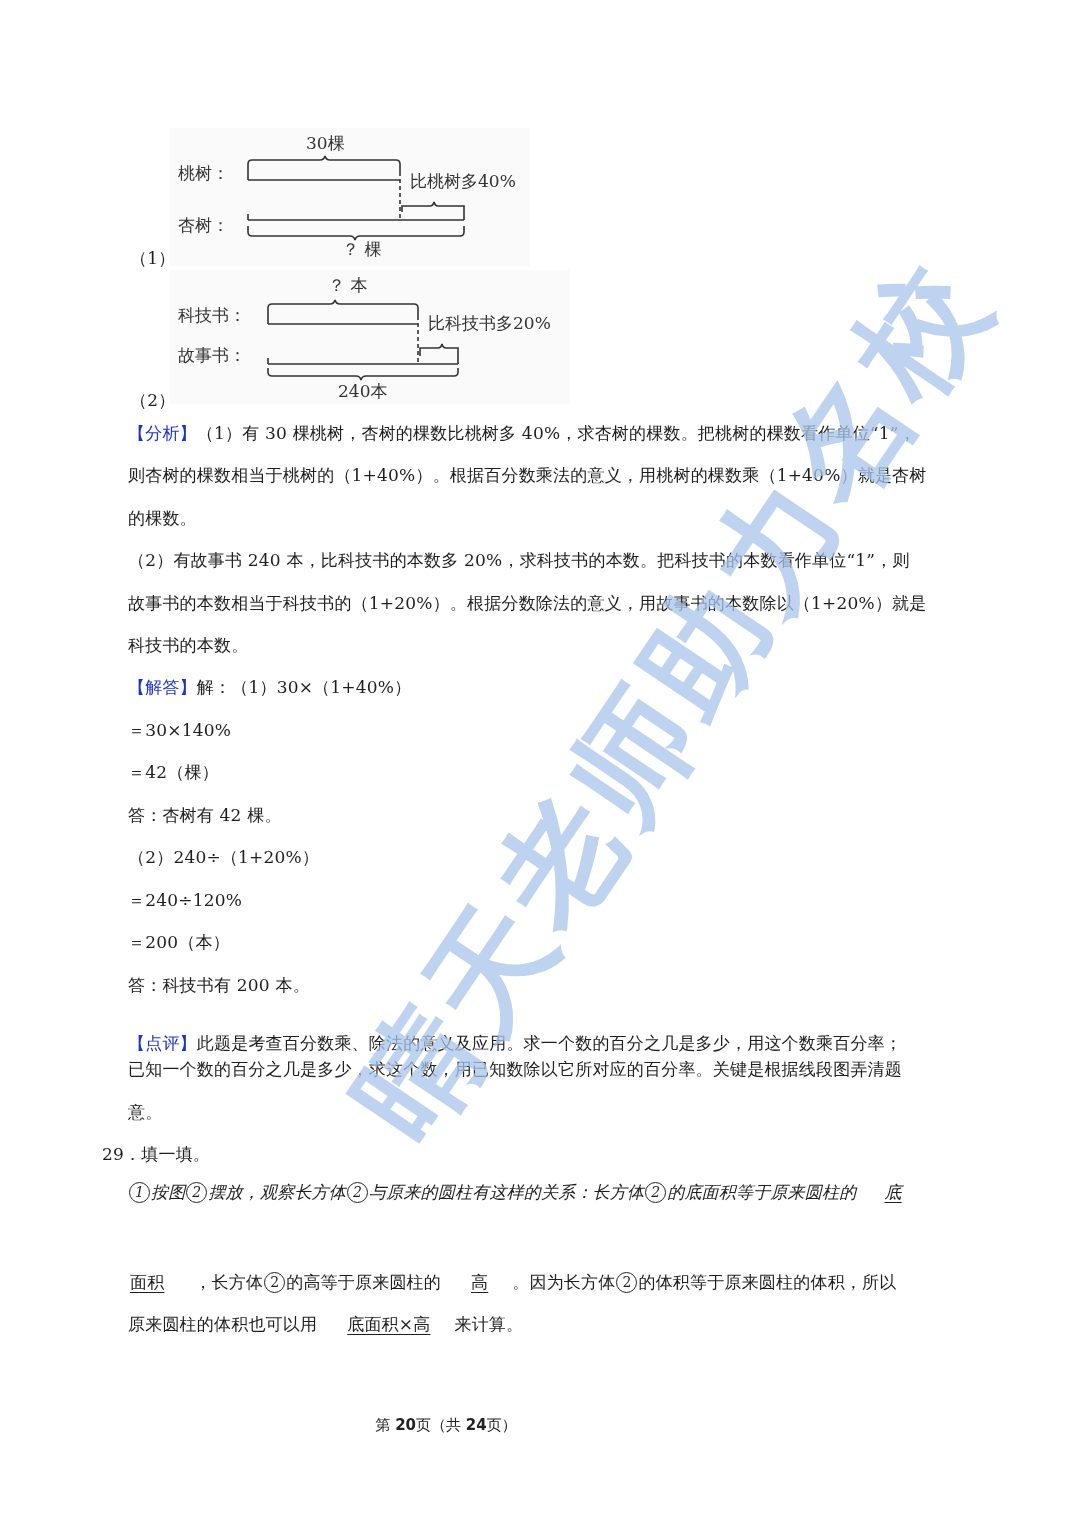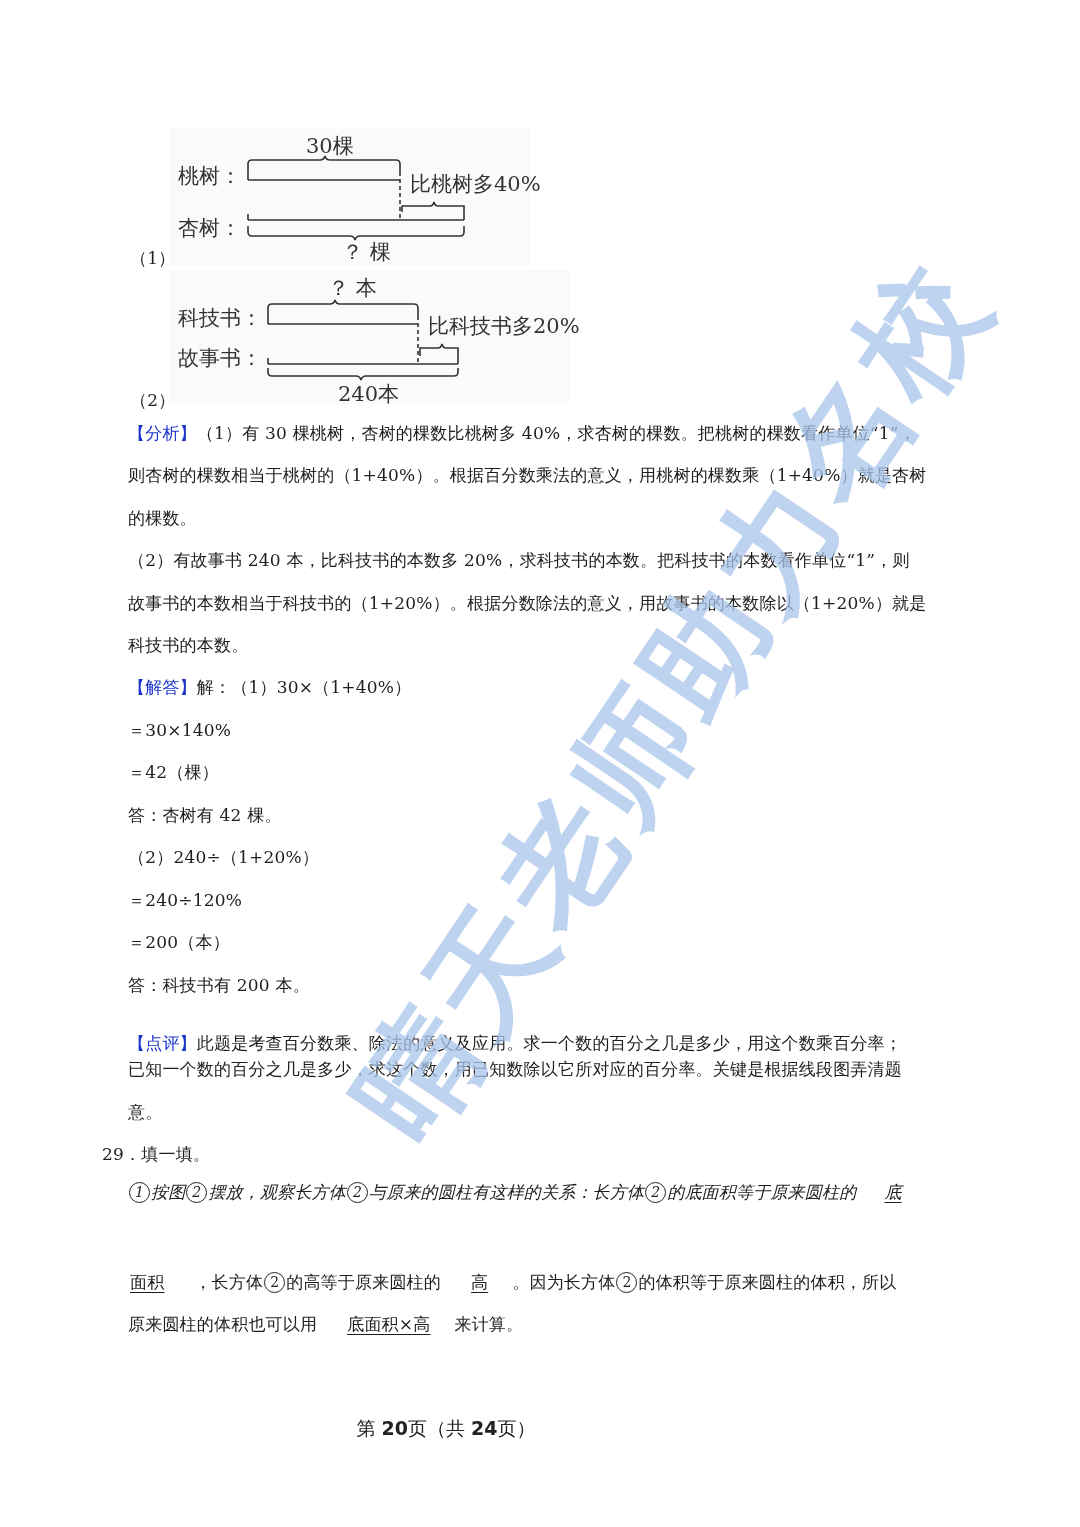--- a/index.html
+++ b/index.html
@@ -4,25 +4,25 @@
 <style>
   html, body { margin: 0; padding: 0; background: #ffffff; }
   body { width: 1080px; height: 1527px; position: relative; overflow: hidden;
          font-family: "DejaVu Serif", "Liberation Serif", serif; color: #222; }
   .page { position: absolute; left: 0; top: 0; width: 1080px; height: 1527px; }
   .line { position: absolute; left: 128px; font-size: 17px; line-height: 24px; white-space: nowrap; color: #1e1e1e; letter-spacing: 0.2px; }
   .tag { color: #1a33cc; }
   .blank { text-decoration: underline; text-underline-offset: 4px; padding: 0 2px; }
   .circ { display: inline-block; width: 19px; height: 19px; border: 1.3px solid #222; border-radius: 50%;
           text-align: center; line-height: 19px; font-size: 14px; margin: 0 1px; vertical-align: 1px; }
-  .fig { position: absolute; font-family: "DejaVu Serif", serif; color: #333; font-size: 21px; }
+  .fig { position: absolute; font-family: "DejaVu Serif", serif; color: #333; font-size: 17px; }
   .fig svg { position: absolute; left: 0; top: 0; }
   .fig .t { position: absolute; white-space: nowrap; }
   .fig-bg { position: absolute; background: #fafafa; }
-  .footer { position: absolute; top: 1416px; left: 0; width: 892px; text-align: center; font-size: 19px;
+  .footer { position: absolute; top: 1416px; left: 0; width: 892px; text-align: center; font-size: 15px;
             font-family: "DejaVu Sans", "Liberation Sans", sans-serif; color: #222; }
   .footer b { font-weight: bold; }
   .watermark { position: absolute; left: 160px; top: 620px; transform: rotate(-56deg); transform-origin: center;
                font-family: "DejaVu Sans", sans-serif; font-weight: bold; font-size: 122px; color: #a9c5ea;
                opacity: 0.75; white-space: nowrap; letter-spacing: 6px; pointer-events: none; }
 </style>
 </head>
 <body>
 
 <div class="page">

